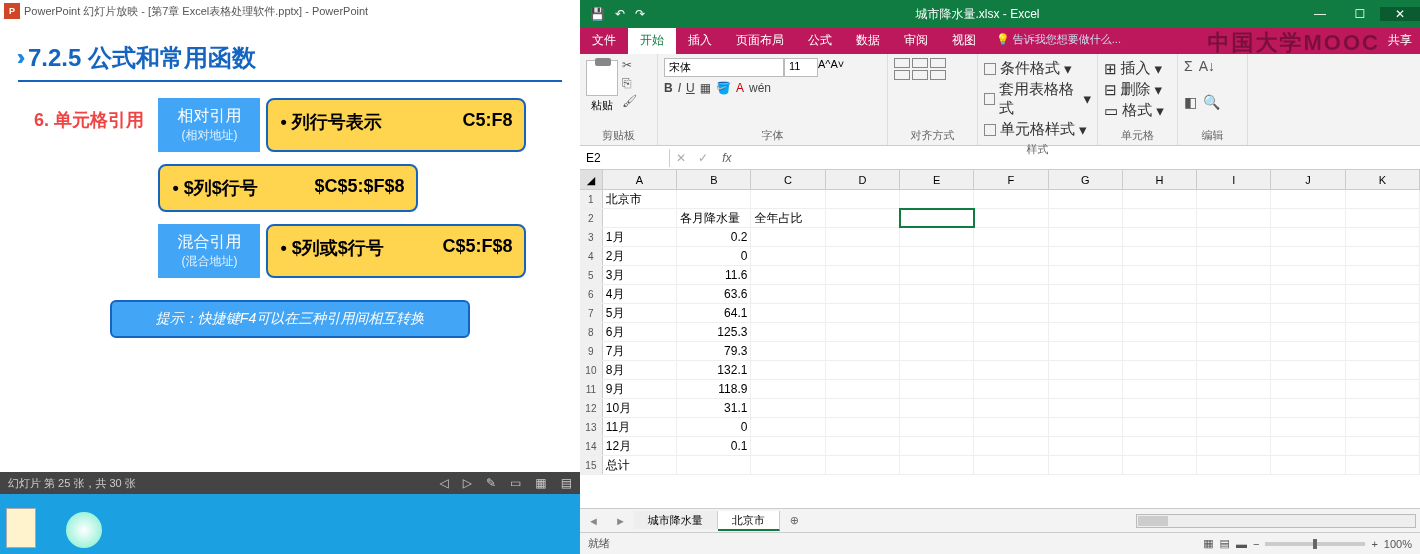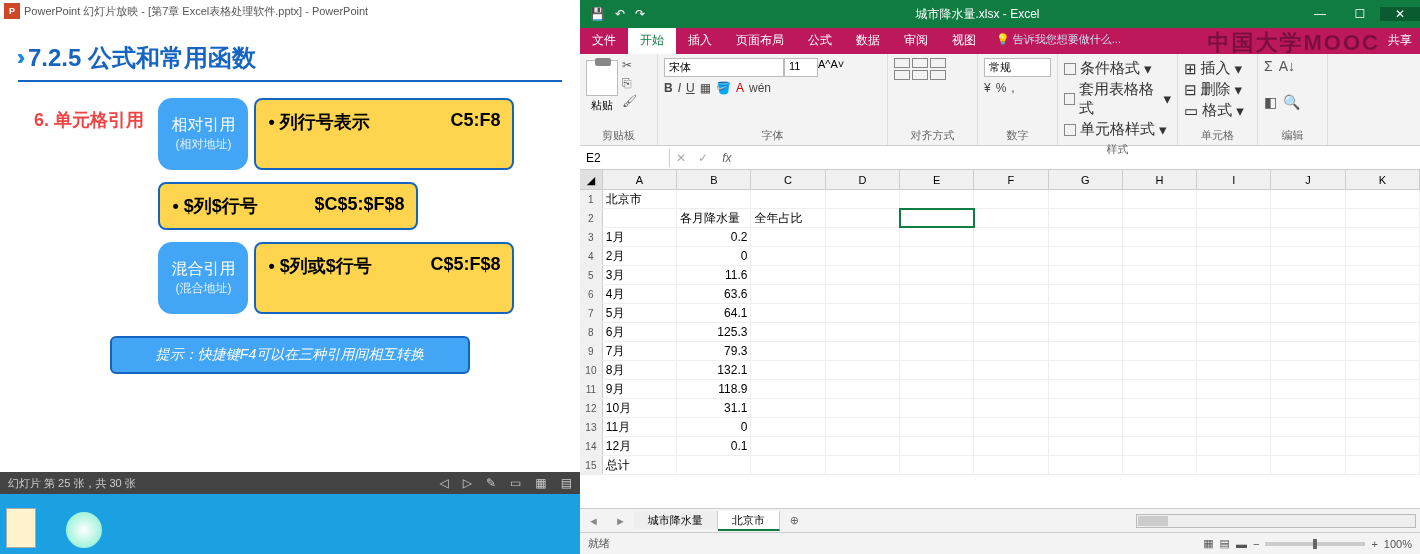--- a/index.html
+++ b/index.html
@@ -9,21 +9,21 @@
 .pp-icon{width:16px;height:16px;background:#d04727;display:inline-flex;align-items:center;justify-content:center;color:#fff;font-size:9px;font-weight:bold}
 .slide-area{flex:1;background:#000;display:flex;align-items:flex-start;justify-content:center;padding:0}
 .slide{width:580px;height:450px;background:#fff;padding:20px 18px}
 .slide-h{display:flex;align-items:center;gap:10px;margin-bottom:6px}
 .chev{color:#1e88e5;font-size:22px;letter-spacing:-8px;font-weight:bold}
 .slide-title{color:#1565c0;font-size:24px;font-weight:bold}
 .hr{height:2px;background:#1565c0;margin:4px 0 16px 0}
 .sub{color:#ef4444;font-size:18px;font-weight:bold;margin-left:16px;display:inline-block;vertical-align:top;margin-top:10px}
 .refs{display:inline-block;margin-left:10px}
 .ref-row{display:flex;gap:6px;margin-bottom:12px}
-.ref-lbl{width:90px;background:#42a5f5;color:#fff;border-radius:14px;padding:17px 6px;text-align:center;font-size:16px}
+.ref-lbl{width:102px;background:#42a5f5;color:#fff;border-radius:0;padding:8px 6px;text-align:center;font-size:16px}
 .ref-lbl small{display:block;font-size:12px;color:#e3f2fd}
 .ref-box{width:260px;background:#ffd54f;border:2px solid #1565c0;border-radius:8px;padding:10px 12px;font-size:18px;font-weight:bold;color:#000;display:flex;justify-content:space-between}
 .tip{background:#42a5f5;color:#fff;border:2px solid #1565c0;border-radius:6px;padding:8px 14px;font-size:14px;font-style:italic;text-align:center;width:360px;margin:10px auto 11px}
 .pp-status{height:22px;background:#444;color:#ccc;font-size:11px;display:flex;align-items:center;padding:0 8px;justify-content:space-between}
 .pp-icons{display:flex;gap:14px;font-size:12px}
 .taskbar{height:60px;background:#1ba1e2;display:flex;align-items:end;padding:6px;gap:30px}
 .tb-ic{width:30px;height:40px;background:#fff3cd;border:1px solid #aaa}
 .tb-ic2{width:36px;height:36px;border-radius:50%;background:radial-gradient(circle,#fff,#7ec)}
 
 .right{width:840px;height:554px;display:flex;flex-direction:column;background:#fff}
@@ -201,31 +201,20 @@
       <div class="align-g">
         <span></span>
           <span></span>
           <span></span>
           <span></span>
           <span></span>
           <span></span>
       </div>
       <div class="rgrp-lbl">对齐方式</div>
     </div>
-    <div class="rgrp" style="width:80px">
-      <div>
-        <div class="numfmt">常规</div>
-        <div class="fbtns" style="margin-top:4px">
-          <span>¥</span>
-          <span>%</span>
-          <span>,</span>
-        </div>
-      </div>
-      <div class="rgrp-lbl">数字</div>
-    </div>
     <div class="rgrp" style="width:120px">
       <div>
         <div class="sty-item"><span class="sq"></span><span>条件格式</span> ▾</div>
         <div class="sty-item"><span class="sq"></span><span>套用表格格式</span> ▾</div>
         <div class="sty-item"><span class="sq"></span><span>单元格样式</span> ▾</div>
       </div>
       <div class="rgrp-lbl">样式</div>
     </div>
     <div class="rgrp" style="width:80px">
       <div>

